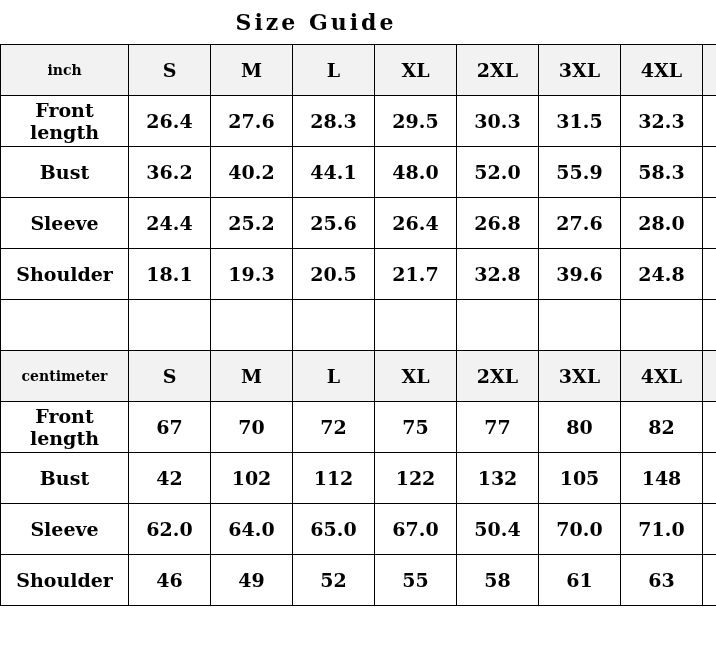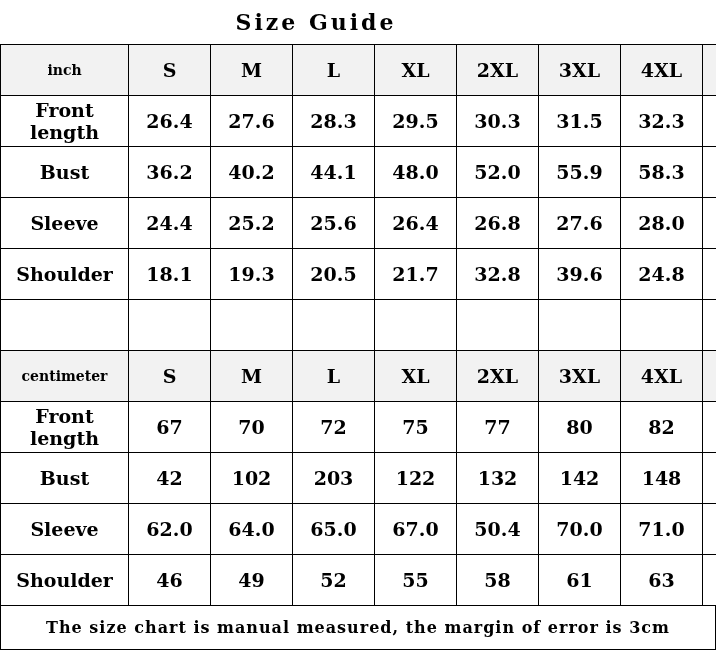--- a/index.html
+++ b/index.html
@@ -190,24 +190,24 @@
         <td>75</td>
         <td>77</td>
         <td>80</td>
         <td>82</td>
         <td>85</td>
       </tr>
       <tr>
         <td class="label-cell">Bust</td>
         <td>42</td>
         <td>102</td>
-        <td>203</td>
+        <td>112</td>
         <td>122</td>
         <td>132</td>
-        <td>142</td>
+        <td>105</td>
         <td>148</td>
         <td>154</td>
       </tr>
       <tr>
         <td class="label-cell">Sleeve</td>
         <td>62.0</td>
         <td>64.0</td>
         <td>65.0</td>
         <td>67.0</td>
         <td>50.4</td>
@@ -222,15 +222,14 @@
         <td>52</td>
         <td>55</td>
         <td>58</td>
         <td>61</td>
         <td>63</td>
         <td>65</td>
       </tr>
     </tbody>
   </table>
 
-  <div class="footnote">The size chart is manual measured, the margin of error is 3cm</div>
 
 </div>
 
 </body></html>

